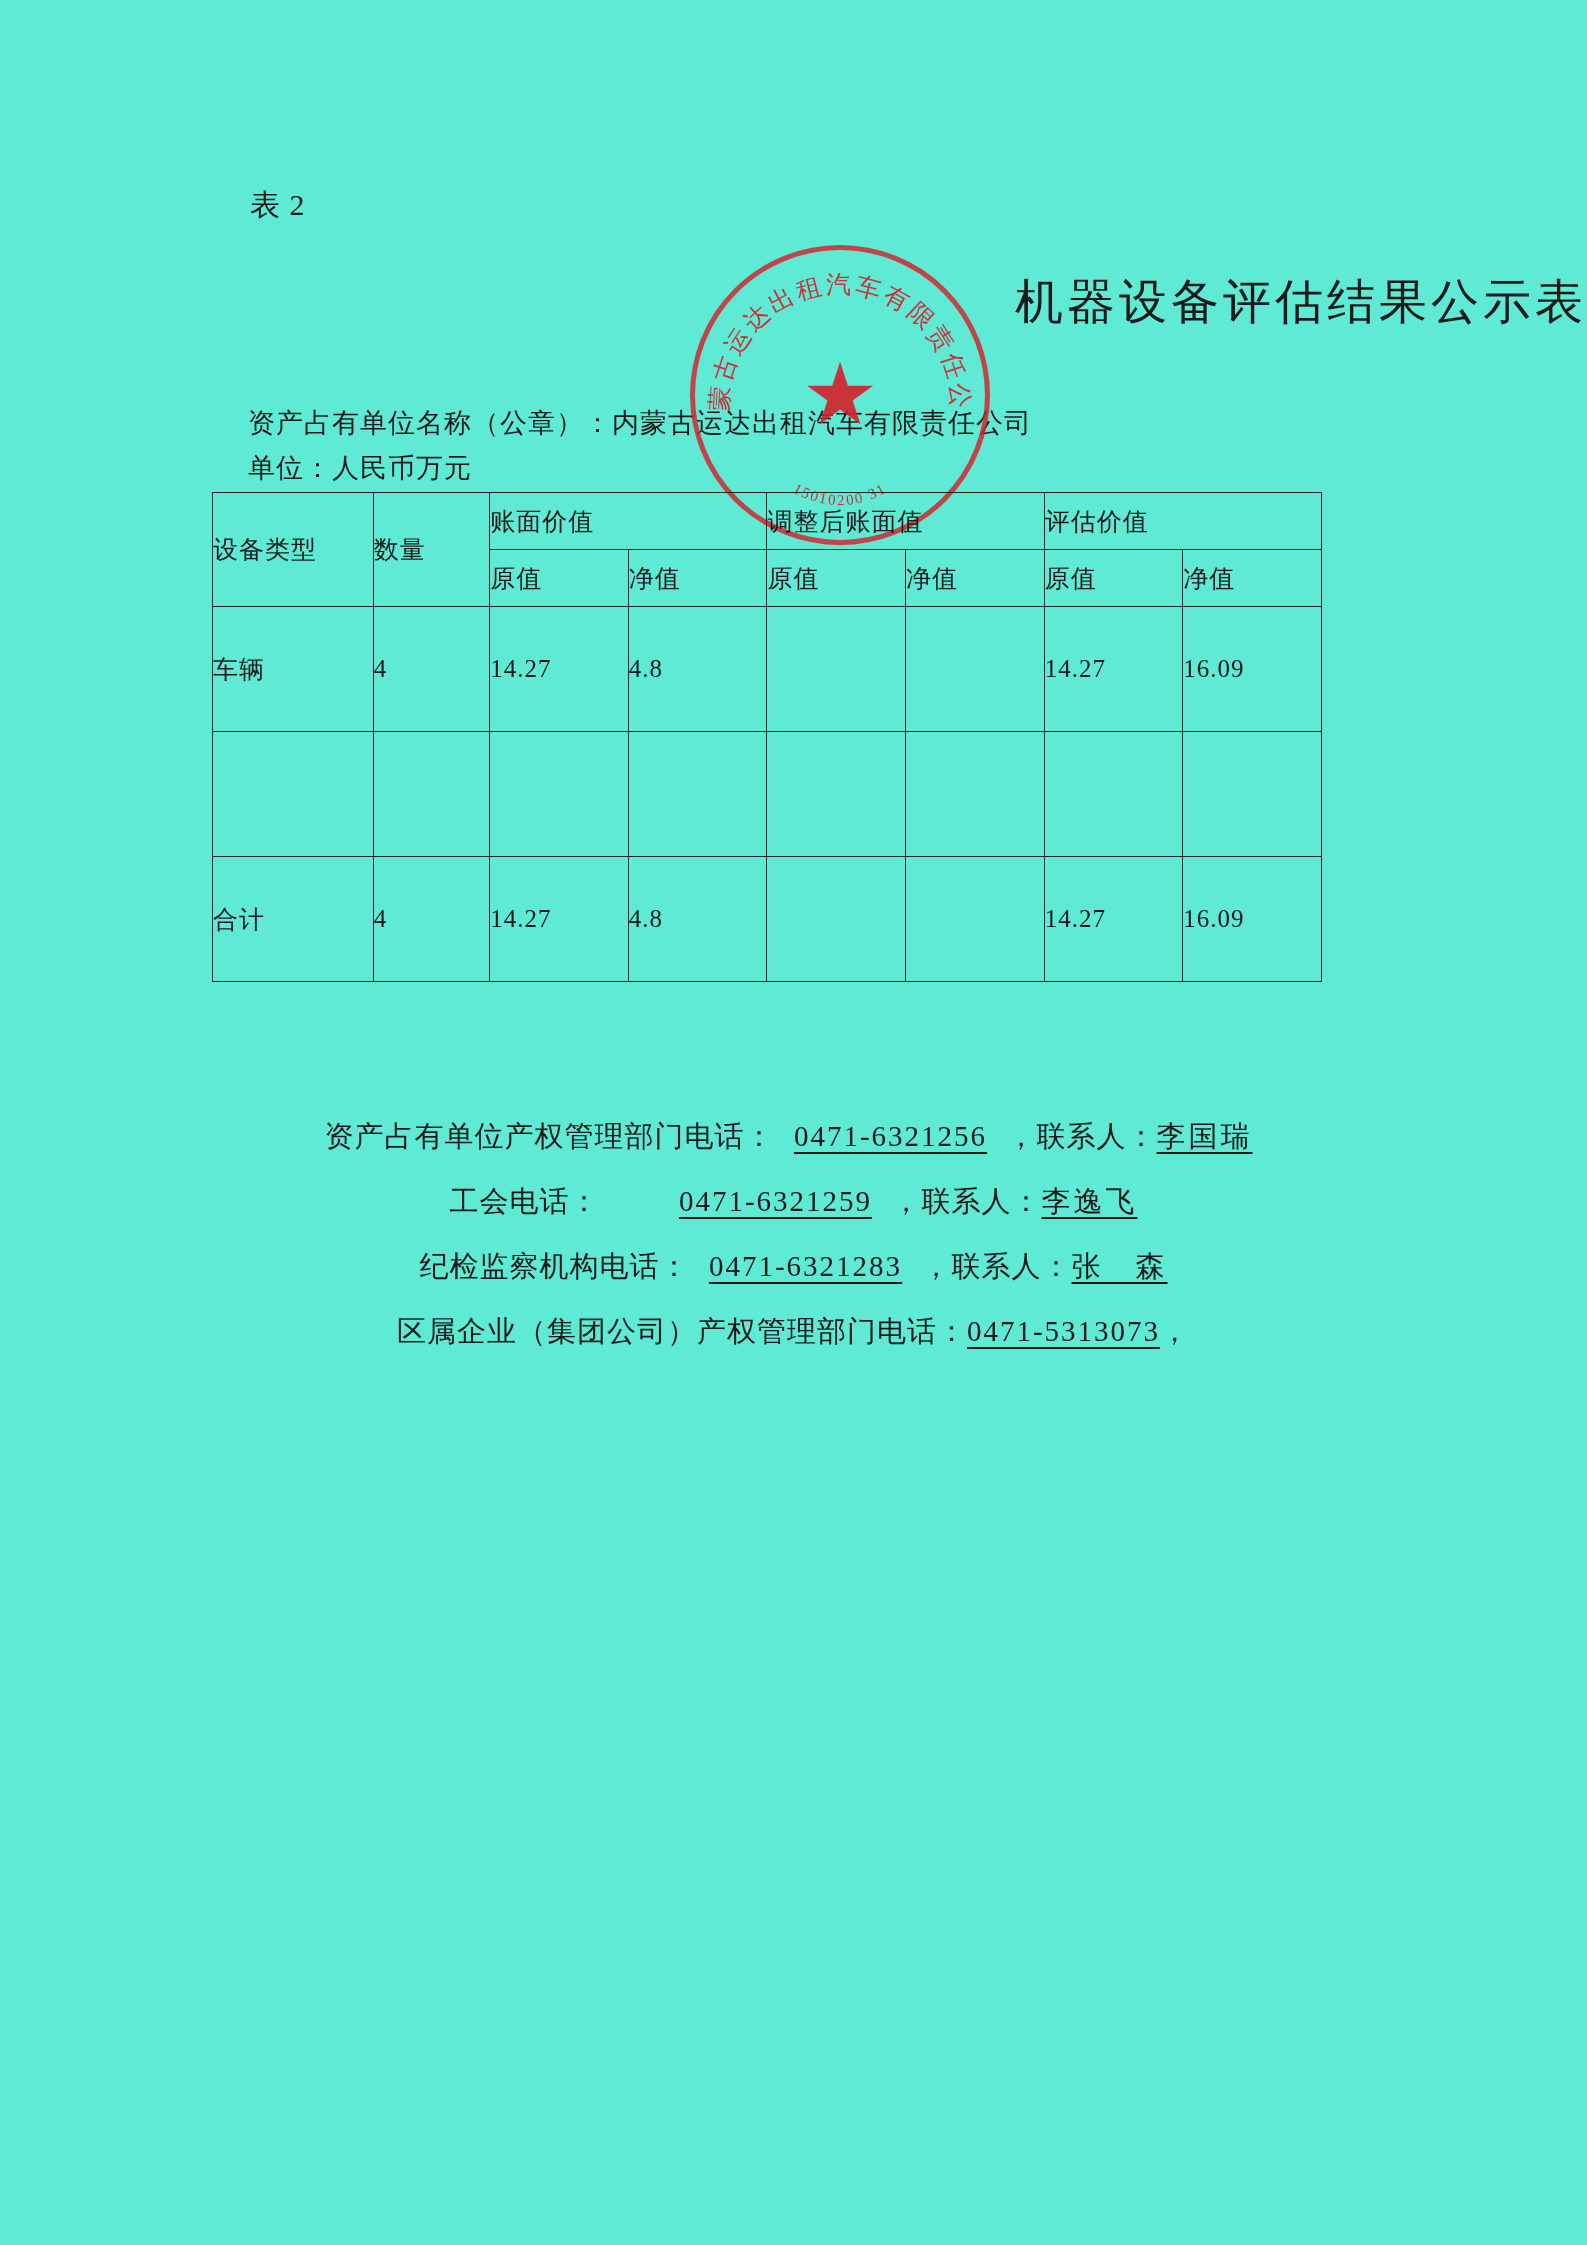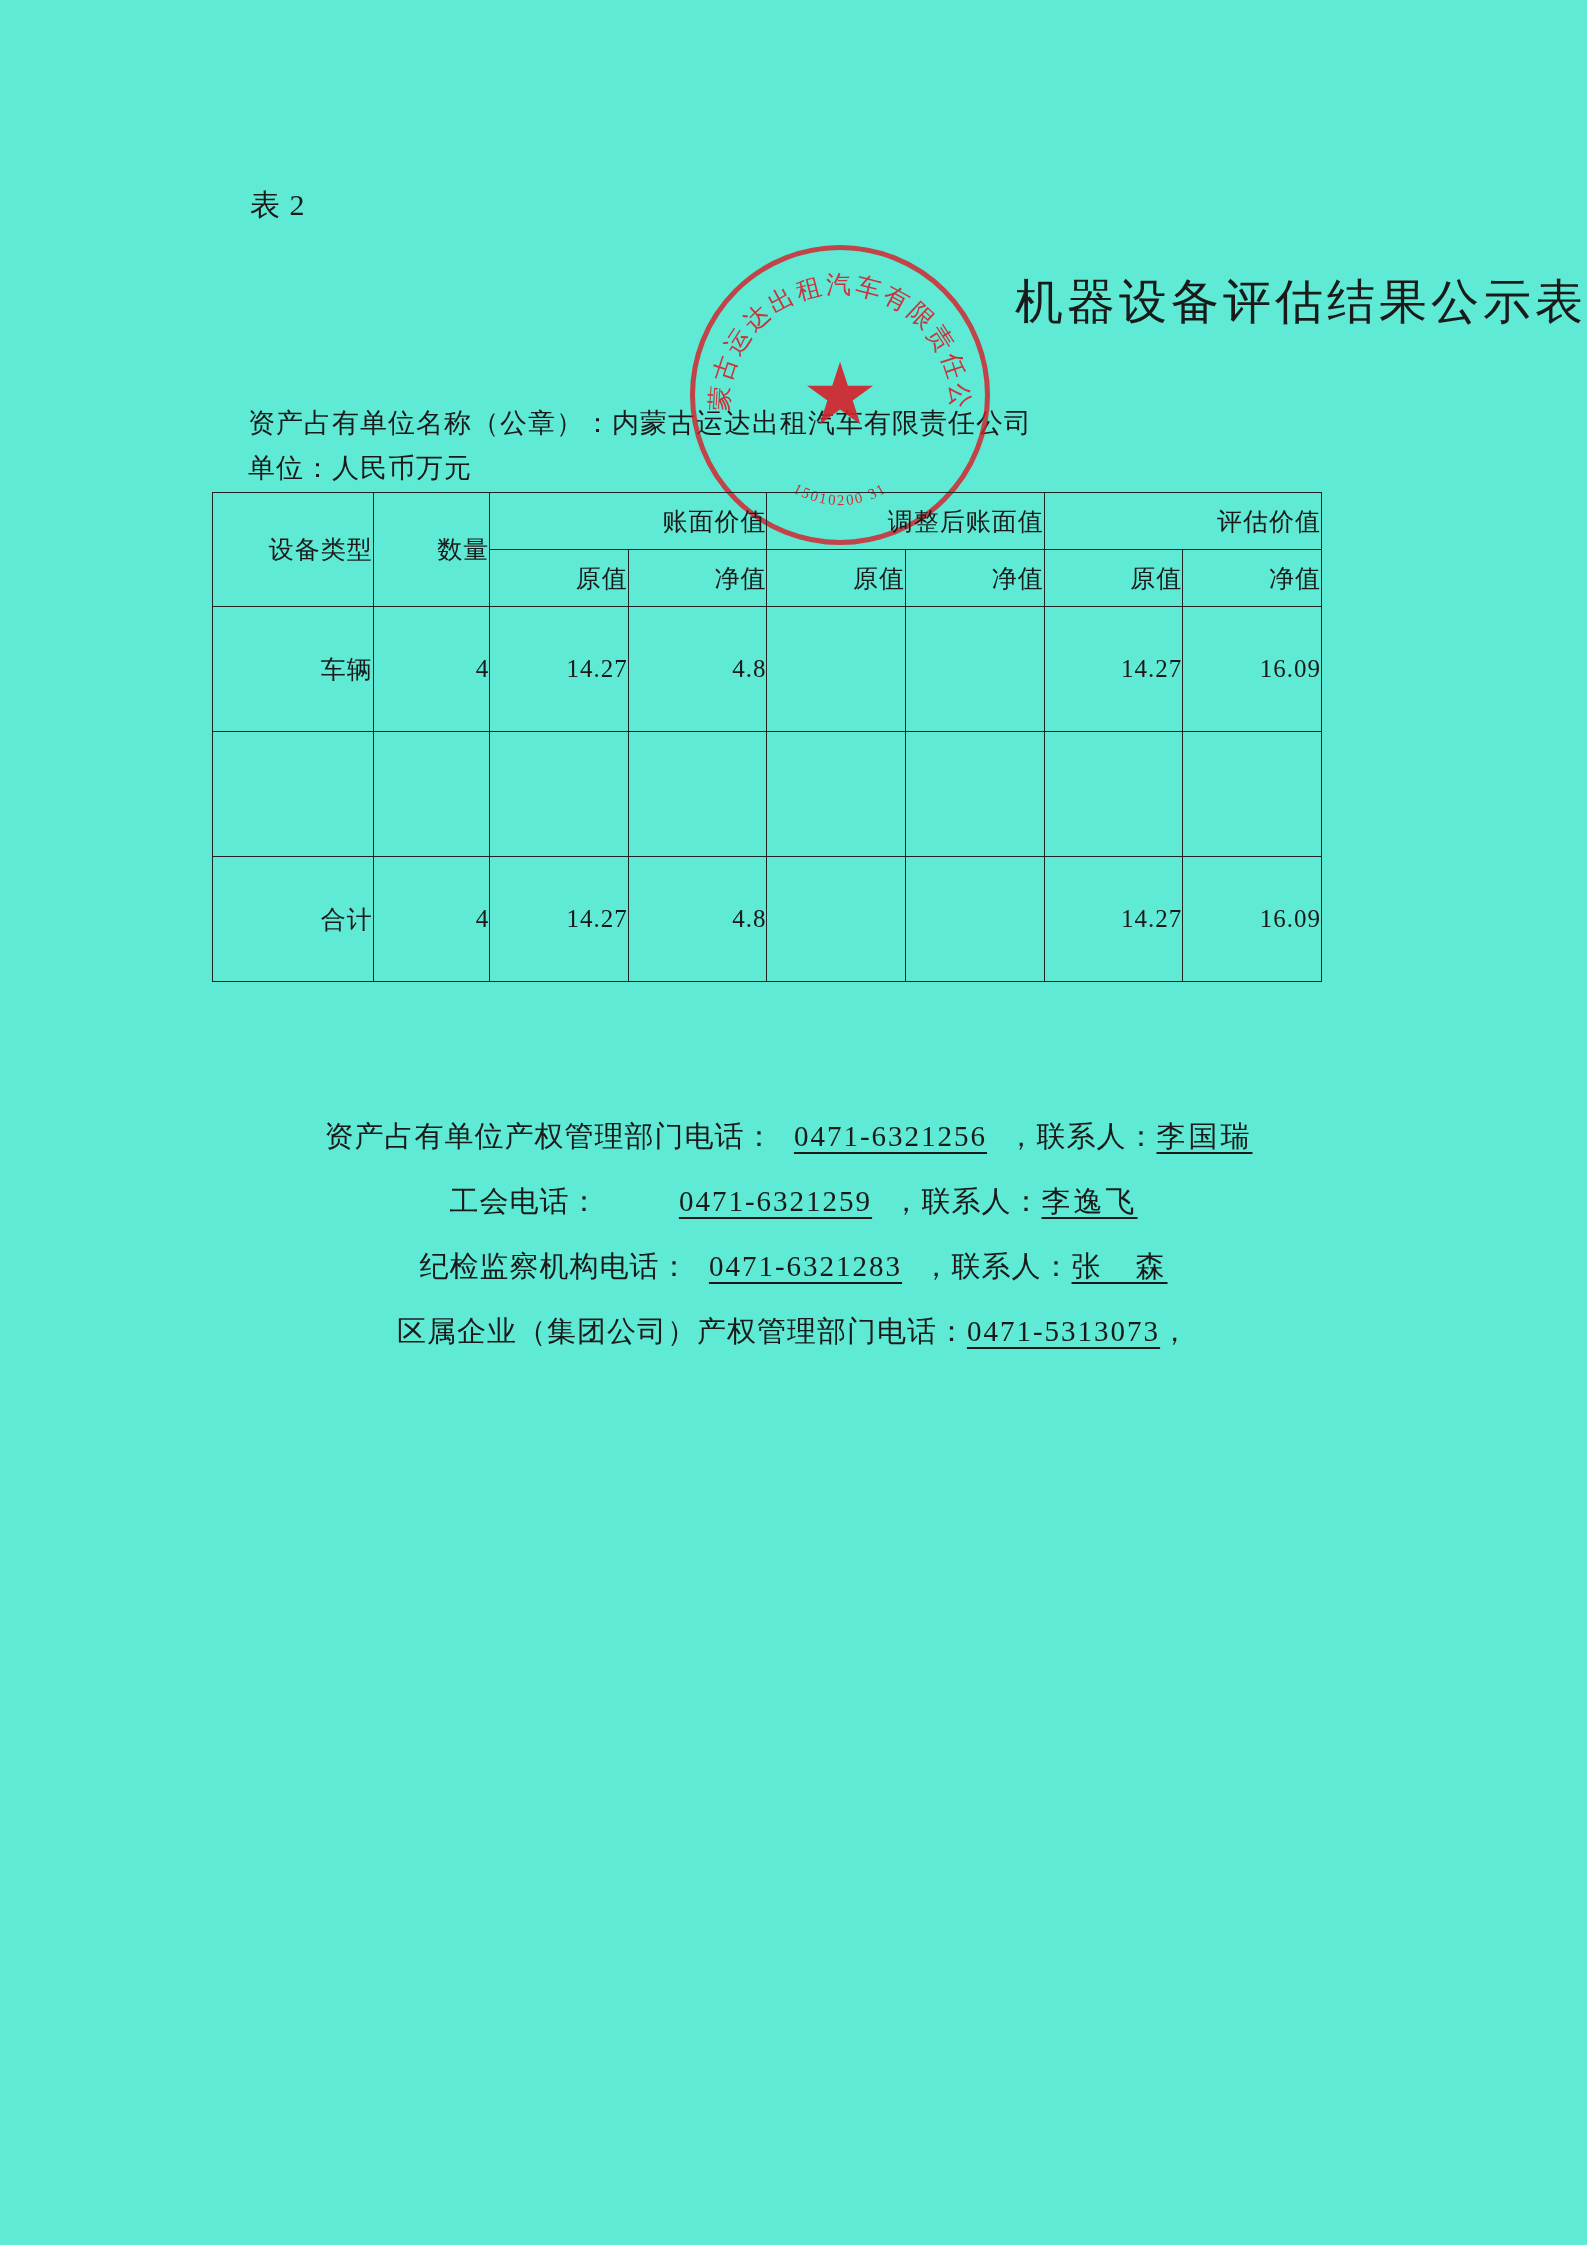--- a/index.html
+++ b/index.html
@@ -61,21 +61,21 @@
     top: 492px;
     width: 1110px;
   }
   table.eval {
     border-collapse: collapse;
     width: 100%;
     table-layout: fixed;
   }
   table.eval td, table.eval th {
     border: 1.6px solid #222;
-    text-align: right;
+    text-align: left;
     vertical-align: middle;
     font-size: 25px;
     font-weight: normal;
     letter-spacing: 1px;
     padding: 0;
   }
   .r-head1 td { height: 56px; }
   .r-head2 td { height: 56px; font-family: Liberation Mono, monospace; }
   .r-data  td { height: 124px; }
   .r-empty td { height: 124px; }

